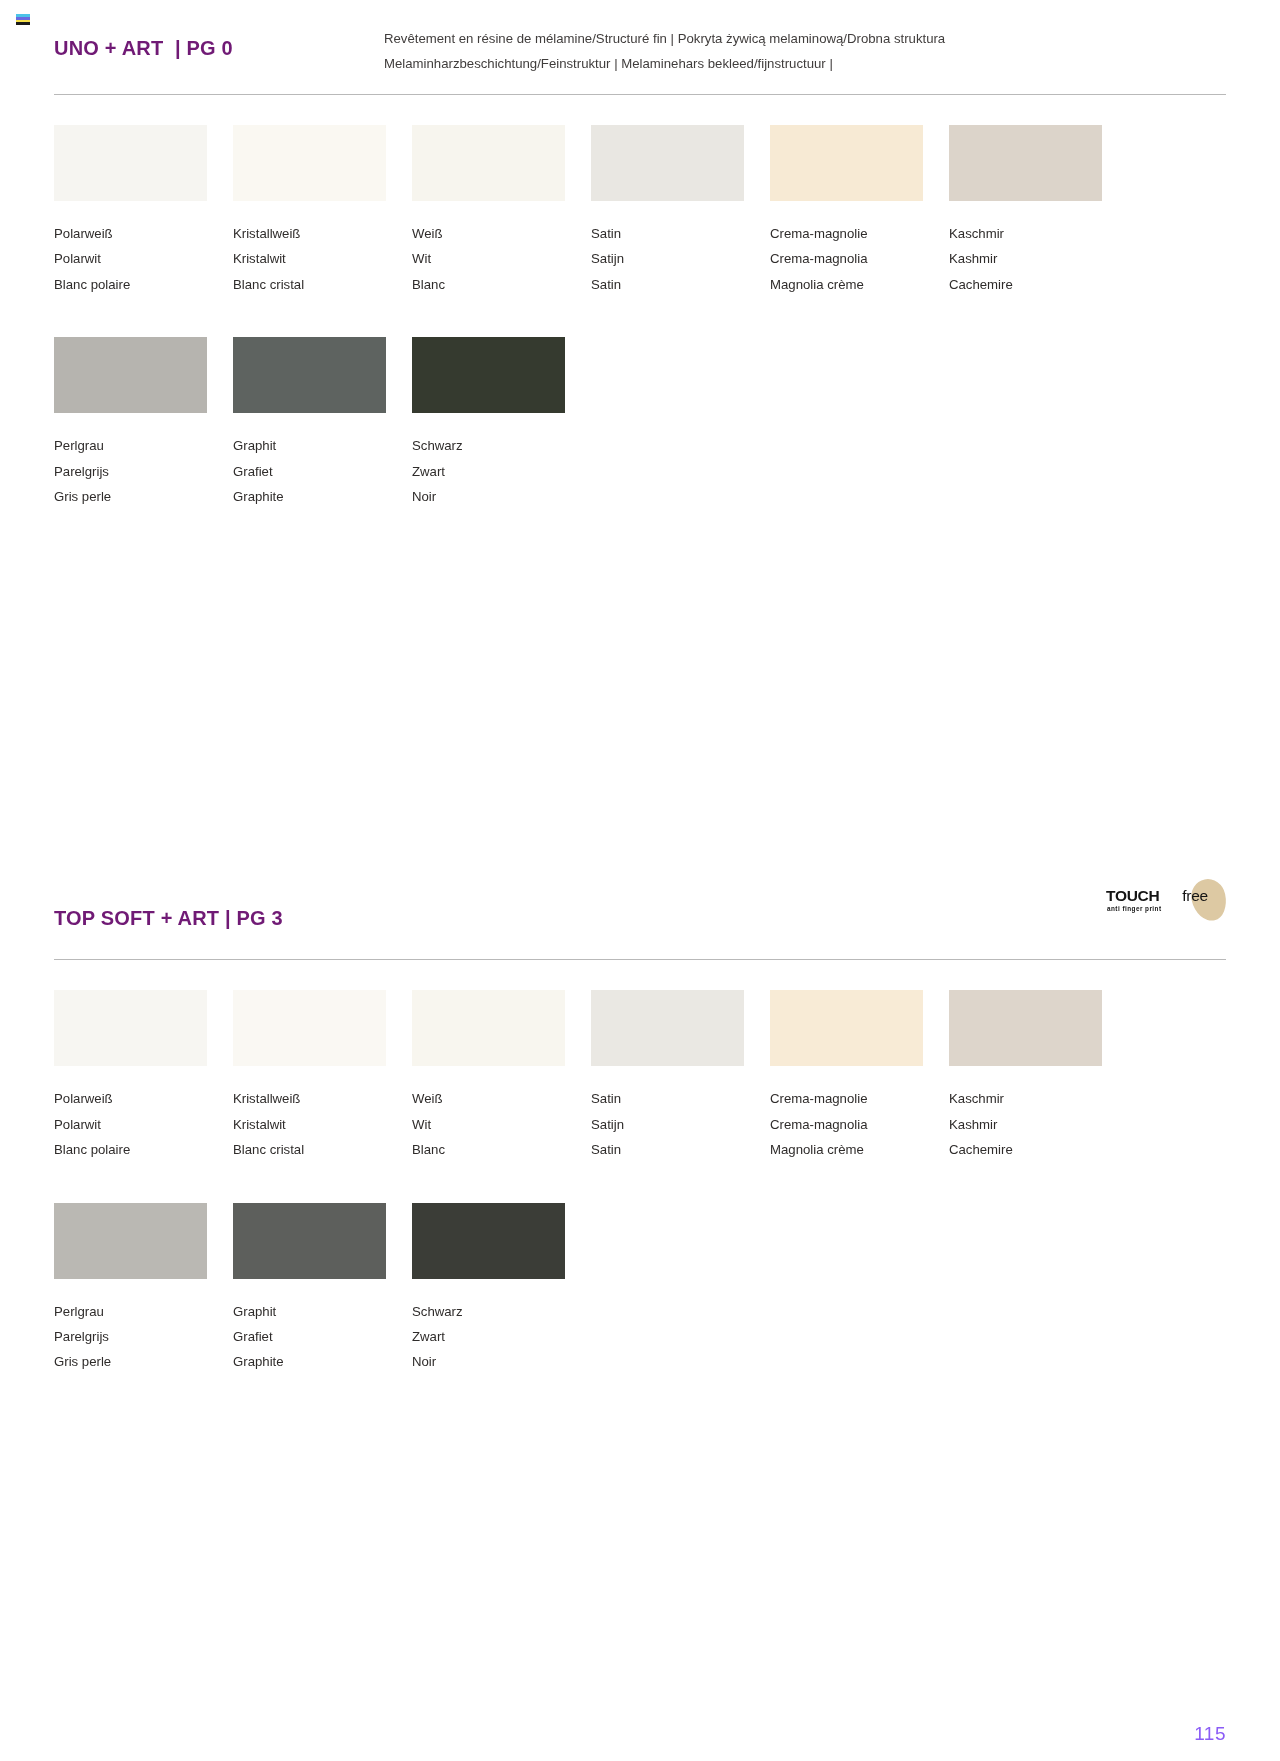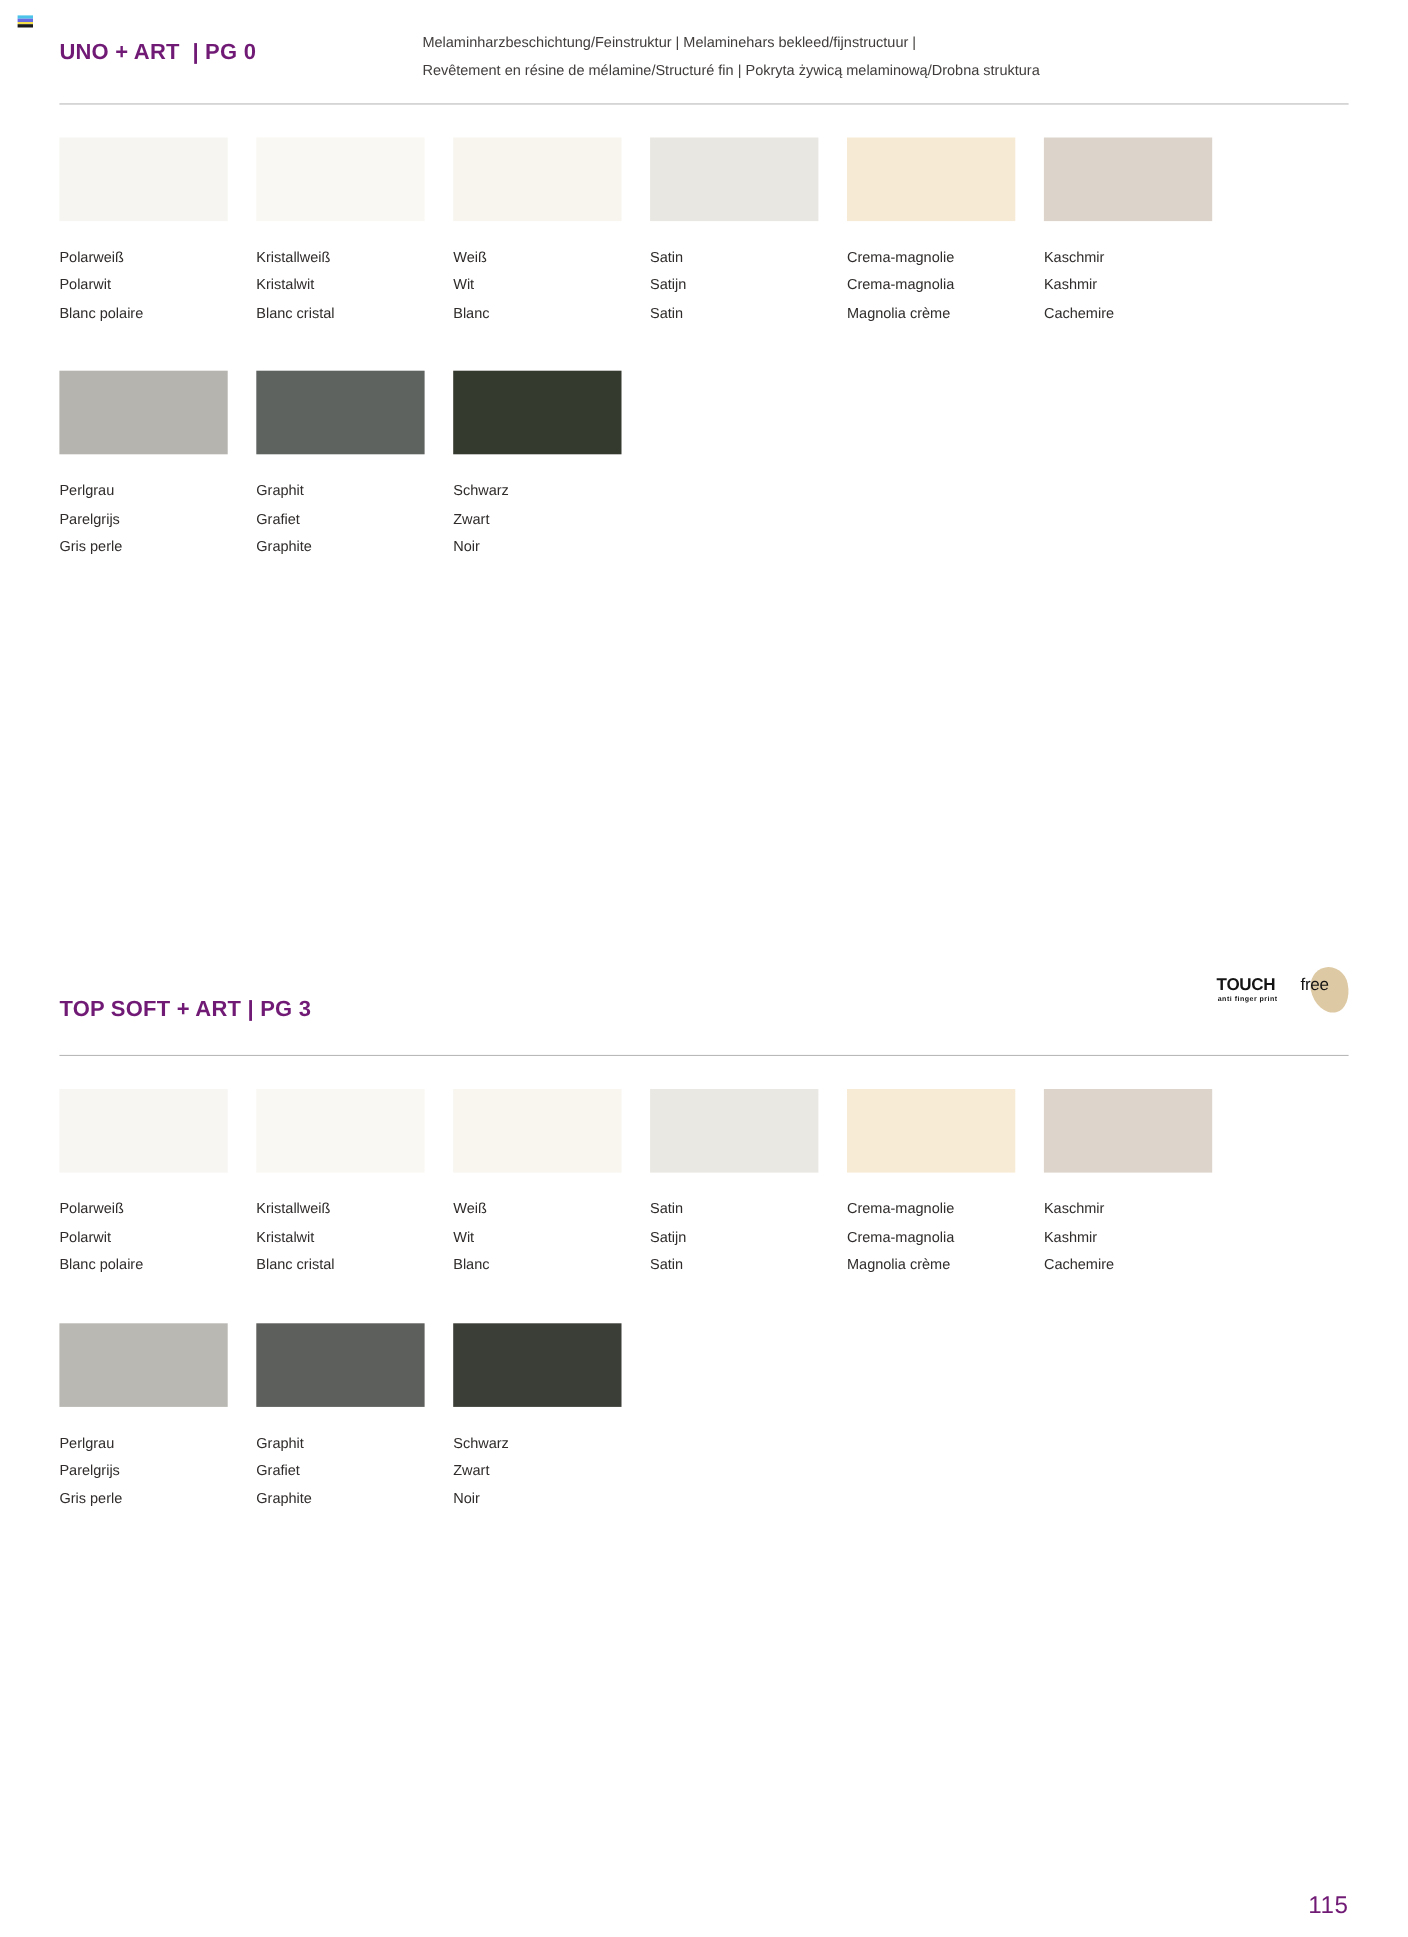--- a/index.html
+++ b/index.html
@@ -154,44 +154,44 @@
     letter-spacing: 0.45px;
     color: #141414;
     white-space: nowrap;
   }
 
   
   .page-number {
     position: absolute;
     right: 54px;
     bottom: 16px;
-    font-size: 22px;
-    color: #701a75;
+    font-size: 19px;
+    color: #8b5cf6;
     font-weight: 400;
     letter-spacing: 0.5px;
   }
 </style>
 </head>
 <body>
 
 <div class="reg-mark" id="reg-mark">
     <span style="background: rgb(76, 195, 232);"></span>
     <span style="background: rgb(106, 106, 224);"></span>
     <span style="background: rgb(246, 224, 74);"></span>
     <span style="background: rgb(26, 26, 26);"></span>
   </div>
 
 <div class="page">
 
   <section class="section" id="section-uno">
     <div class="section-head">
       <h1 class="section-title">UNO + ART  | PG 0</h1>
       <div class="section-subs">
+        <div class="section-sub-line">Revêtement en résine de mélamine/Structuré fin | Pokryta żywicą melaminową/Drobna struktura</div>
         <div class="section-sub-line">Melaminharzbeschichtung/Feinstruktur | Melaminehars bekleed/fijnstructuur |</div>
-        <div class="section-sub-line">Revêtement en résine de mélamine/Structuré fin | Pokryta żywicą melaminową/Drobna struktura</div>
       </div>
     </div>
     <hr class="rule">
 
     <div class="swatch-grid" id="uno-row-0">
         <div class="swatch-cell">
           <div class="swatch-chip" style="background: rgb(246, 245, 241);"></div>
           <div class="swatch-names">
             <div class="swatch-name">Polarweiß</div>
             <div class="swatch-name">Polarwit</div>

